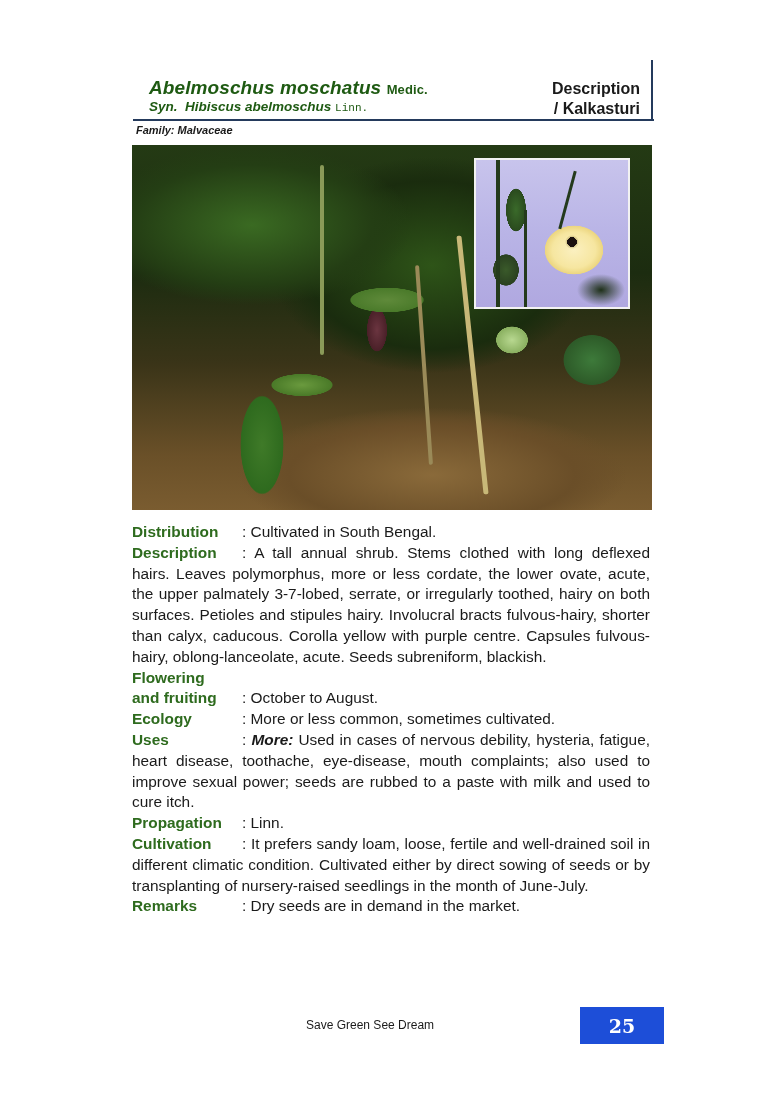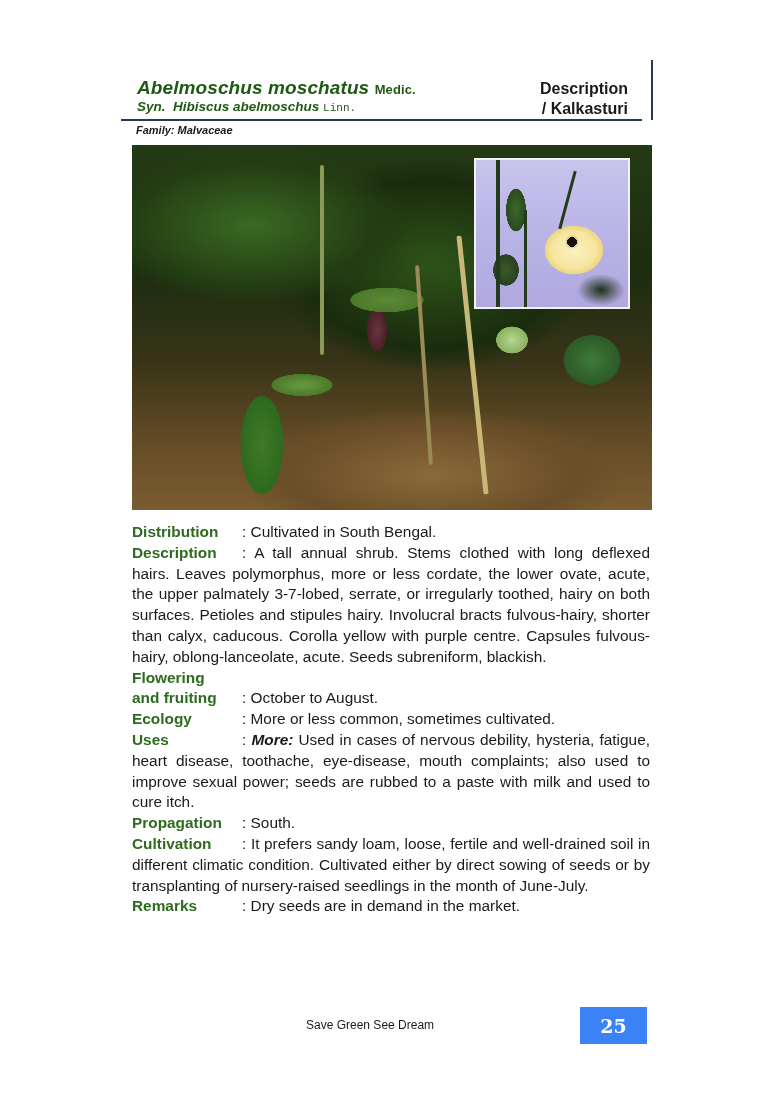--- a/index.html
+++ b/index.html
@@ -1,18 +1,18 @@
 <!DOCTYPE html>
 <html><head>
   <meta charset="utf-8">
   <style>
     html, body { margin:0; padding:0; background:#ffffff; }
     body { width:780px; height:1108px; position:relative; overflow:hidden; font-family:"Liberation Sans", sans-serif; color:#1a1a1a; }
 
-    .header { position:absolute; left:121px; top:60px; width:521px; height:59px; border-bottom:2px solid #243a5c; }
+    .header { position:absolute; left:133px; top:60px; width:521px; height:59px; border-bottom:2px solid #243a5c; }
     .vline { position:absolute; left:651px; top:60px; width:2px; height:60px; background:#243a5c; }
     .sci { position:absolute; left:16px; top:17px; font-size:19px; font-weight:bold; font-style:italic; color:#1e5a12; white-space:nowrap; letter-spacing:0.1px; }
     .sci .auth { font-style:normal; font-size:13px; font-weight:bold; color:#1e5a12; }
     .syn { position:absolute; left:16px; top:39px; font-size:13.5px; font-weight:bold; font-style:italic; color:#1e5a12; white-space:nowrap; }
     .syn .auth { font-style:normal; font-weight:normal; font-size:11px; color:#1e5a12;font-family:Liberation Mono, monospace; }
     .local { position:absolute; right:14px; top:19px; text-align:right; font-size:16px; font-weight:bold; color:#1a1a1a; line-height:20px; }
 
     .family { position:absolute; left:136px; top:124px; font-size:11px; font-weight:bold; font-style:italic; color:#1a1a1a; }
 
     .photo { position:absolute; left:132px; top:145px; width:520px; height:365px; overflow:hidden;
@@ -43,21 +43,21 @@
 
     .body { position:absolute; left:132px; top:522px; width:518px; font-size:15.4px; line-height:20.8px; color:#1a1a1a; }
     .row { position:relative; }
     .lbl { color:#2e6b1e; font-weight:bold; display:inline-block; width:110px; }
     .lbl.block { display:block; }
     .para { text-align:justify; text-align-last:left; }
     .para .lbl { display:inline-block; width:110px; }
     .em { font-weight:bold; font-style:italic; }
 
     .footer-text { position:absolute; left:306px; top:1018px; font-size:12px; color:#1a1a1a; }
-    .pagebox { position:absolute; left:580px; top:1007px; width:67px; height:37px; background:#3b82f6; color:#ffffff; font-family:"DejaVu Serif", serif; font-weight:bold; font-size:19px; display:flex; align-items:center; justify-content:center; }
+    .pagebox { position:absolute; left:580px; top:1007px; width:84px; height:37px; background:#1d4ed8; color:#ffffff; font-family:"DejaVu Serif", serif; font-weight:bold; font-size:19px; display:flex; align-items:center; justify-content:center; }
   </style>
 </head>
 <body>
 
 <div class="header">
   <div class="sci">
     <span>Abelmoschus moschatus</span>
     <span class="auth">Medic.</span>
   </div>
   <div class="syn">
@@ -96,21 +96,21 @@
     <span class="lbl block">Flowering</span>
     <span class="lbl">and fruiting</span><span>: October to August.</span>
   </div>
   <div class="row">
     <span class="lbl">Ecology</span><span>: More or less common, sometimes cultivated.</span>
   </div>
   <div class="row para">
     <span class="lbl">Uses</span><span>: </span><span class="em">More:</span><span> Used in cases of nervous debility, hysteria, fatigue, heart disease, toothache, eye-disease, mouth complaints; also used to improve sexual power; seeds are rubbed to a paste with milk and used to cure itch.</span>
   </div>
   <div class="row">
-    <span class="lbl">Propagation</span><span>: South.</span>
+    <span class="lbl">Propagation</span><span>: Linn.</span>
   </div>
   <div class="row para">
     <span class="lbl">Cultivation</span><span>: It prefers sandy loam, loose, fertile and well-drained soil in different climatic condition. Cultivated either by direct sowing of seeds or by transplanting of nursery-raised seedlings in the month of June-July.</span>
   </div>
   <div class="row">
     <span class="lbl">Remarks</span><span>: Dry seeds are in demand in the market.</span>
   </div>
 </div>
 
 <div class="footer-text">Save Green See Dream</div>

